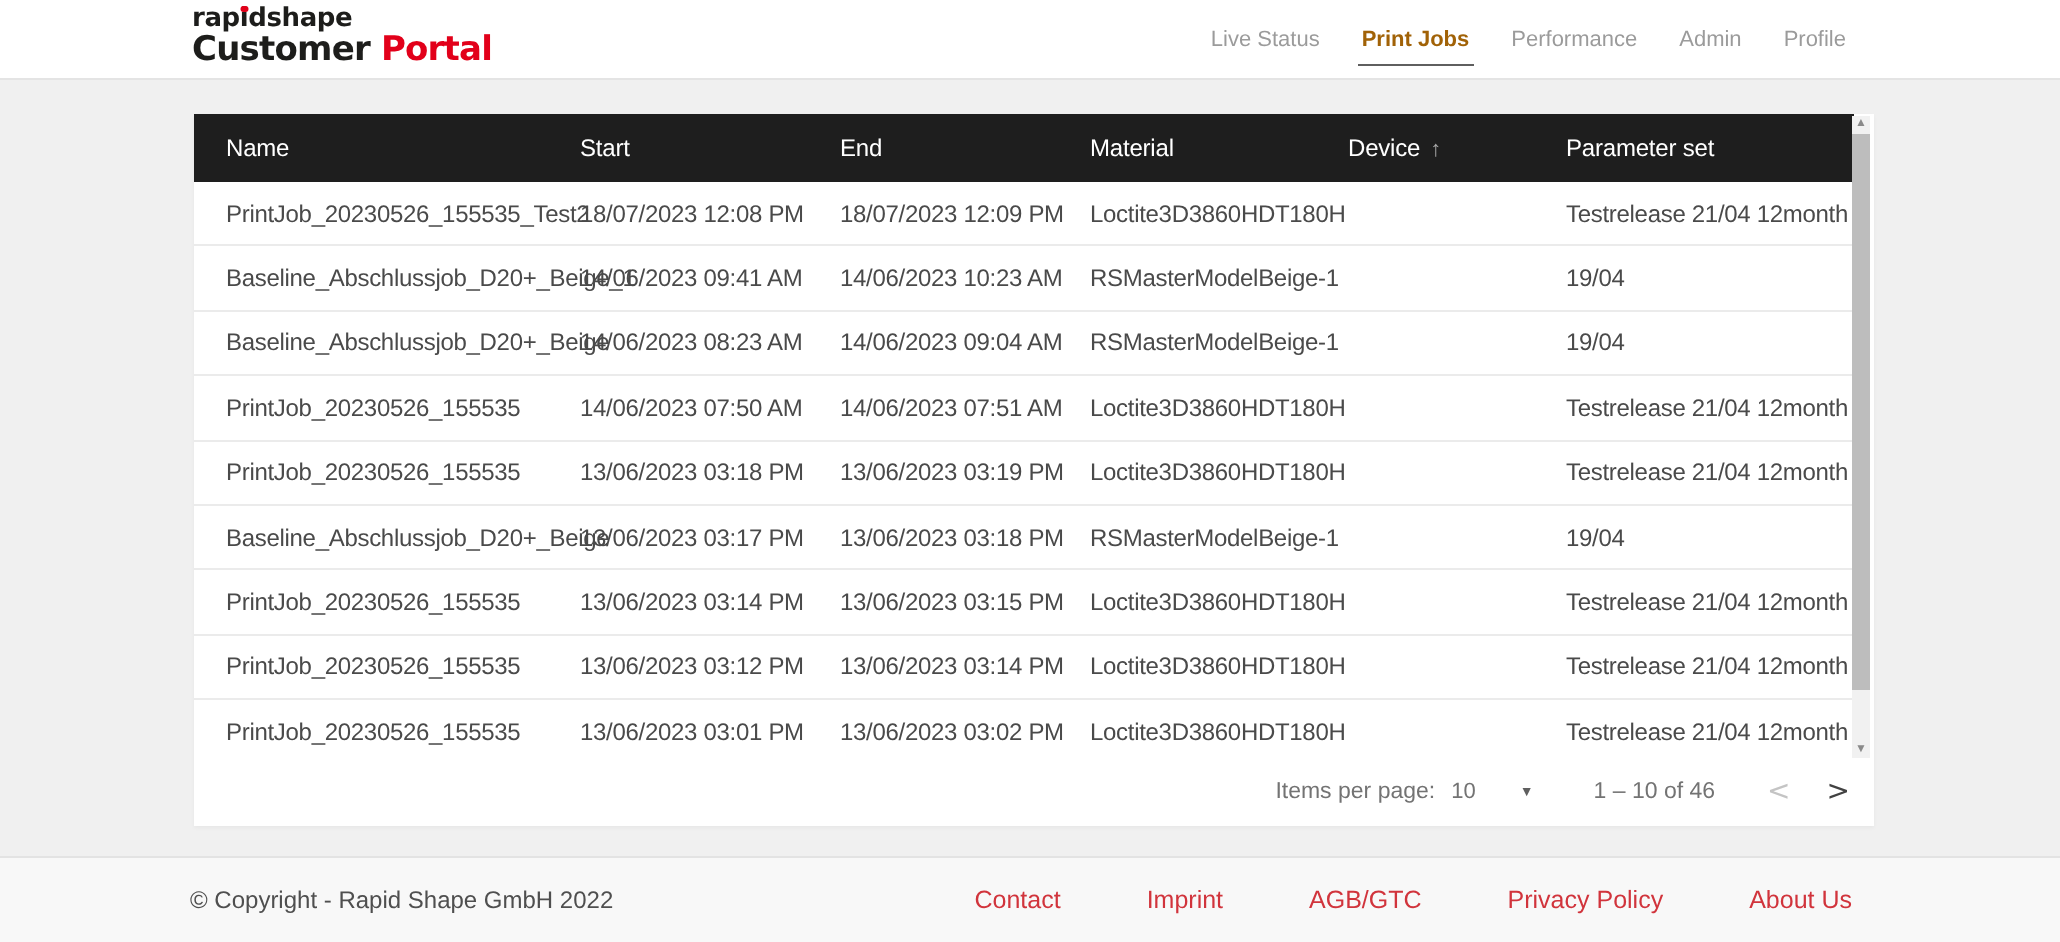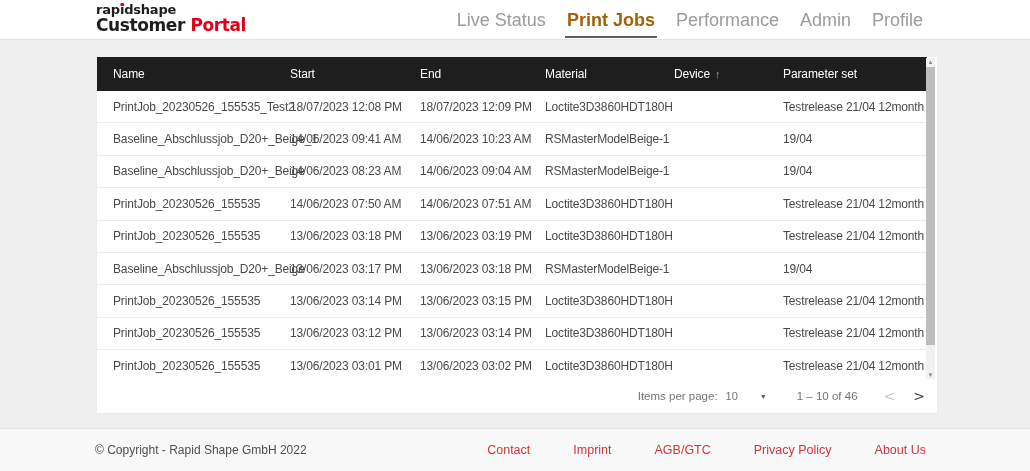--- a/index.html
+++ b/index.html
@@ -28,21 +28,21 @@
     font-family:"DejaVu Sans", sans-serif; font-weight:700; font-size:17px;
     color:#1d1d1b; letter-spacing:-0.4px; margin-top:-1px;
   }
   .logo-line2 .red { color:#e2001a; }
 
   .main-nav {
     position:absolute; right:105px; top:0; height:40px;
     display:flex; align-items:center; gap:17px;
   }
   .nav-item {
-    font-size:18px; color:#9b9b9b; cursor:pointer; white-space:nowrap; padding:0 2px;
+    font-size:11px; color:#9b9b9b; cursor:pointer; white-space:nowrap; padding:0 2px;
   }
   .nav-item.active {
     color:#a16207; font-weight:bold; position:relative;
   }
   .nav-item.active::after {
     content:""; position:absolute; left:0; right:0; bottom:-7px;
     height:1.5px; background:#5f5f5f;
   }
 
   

